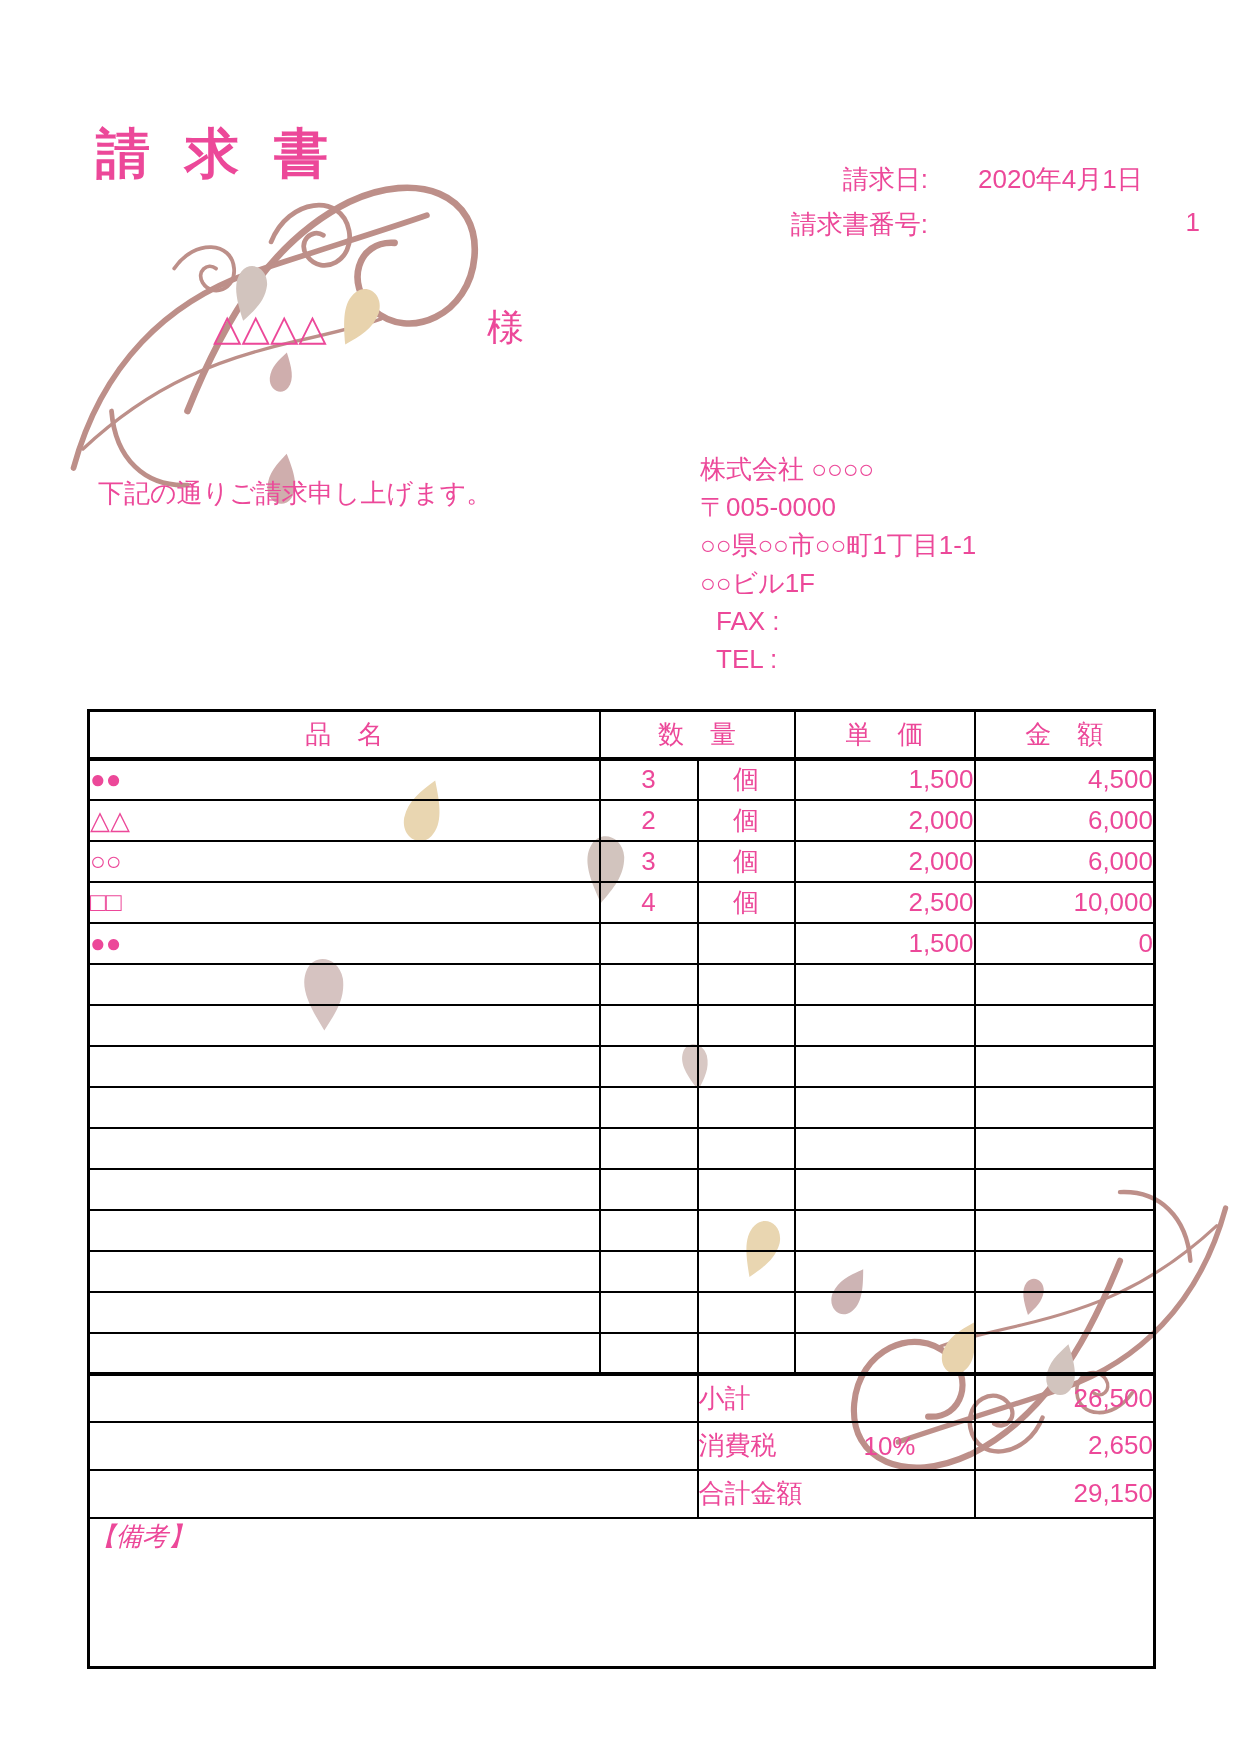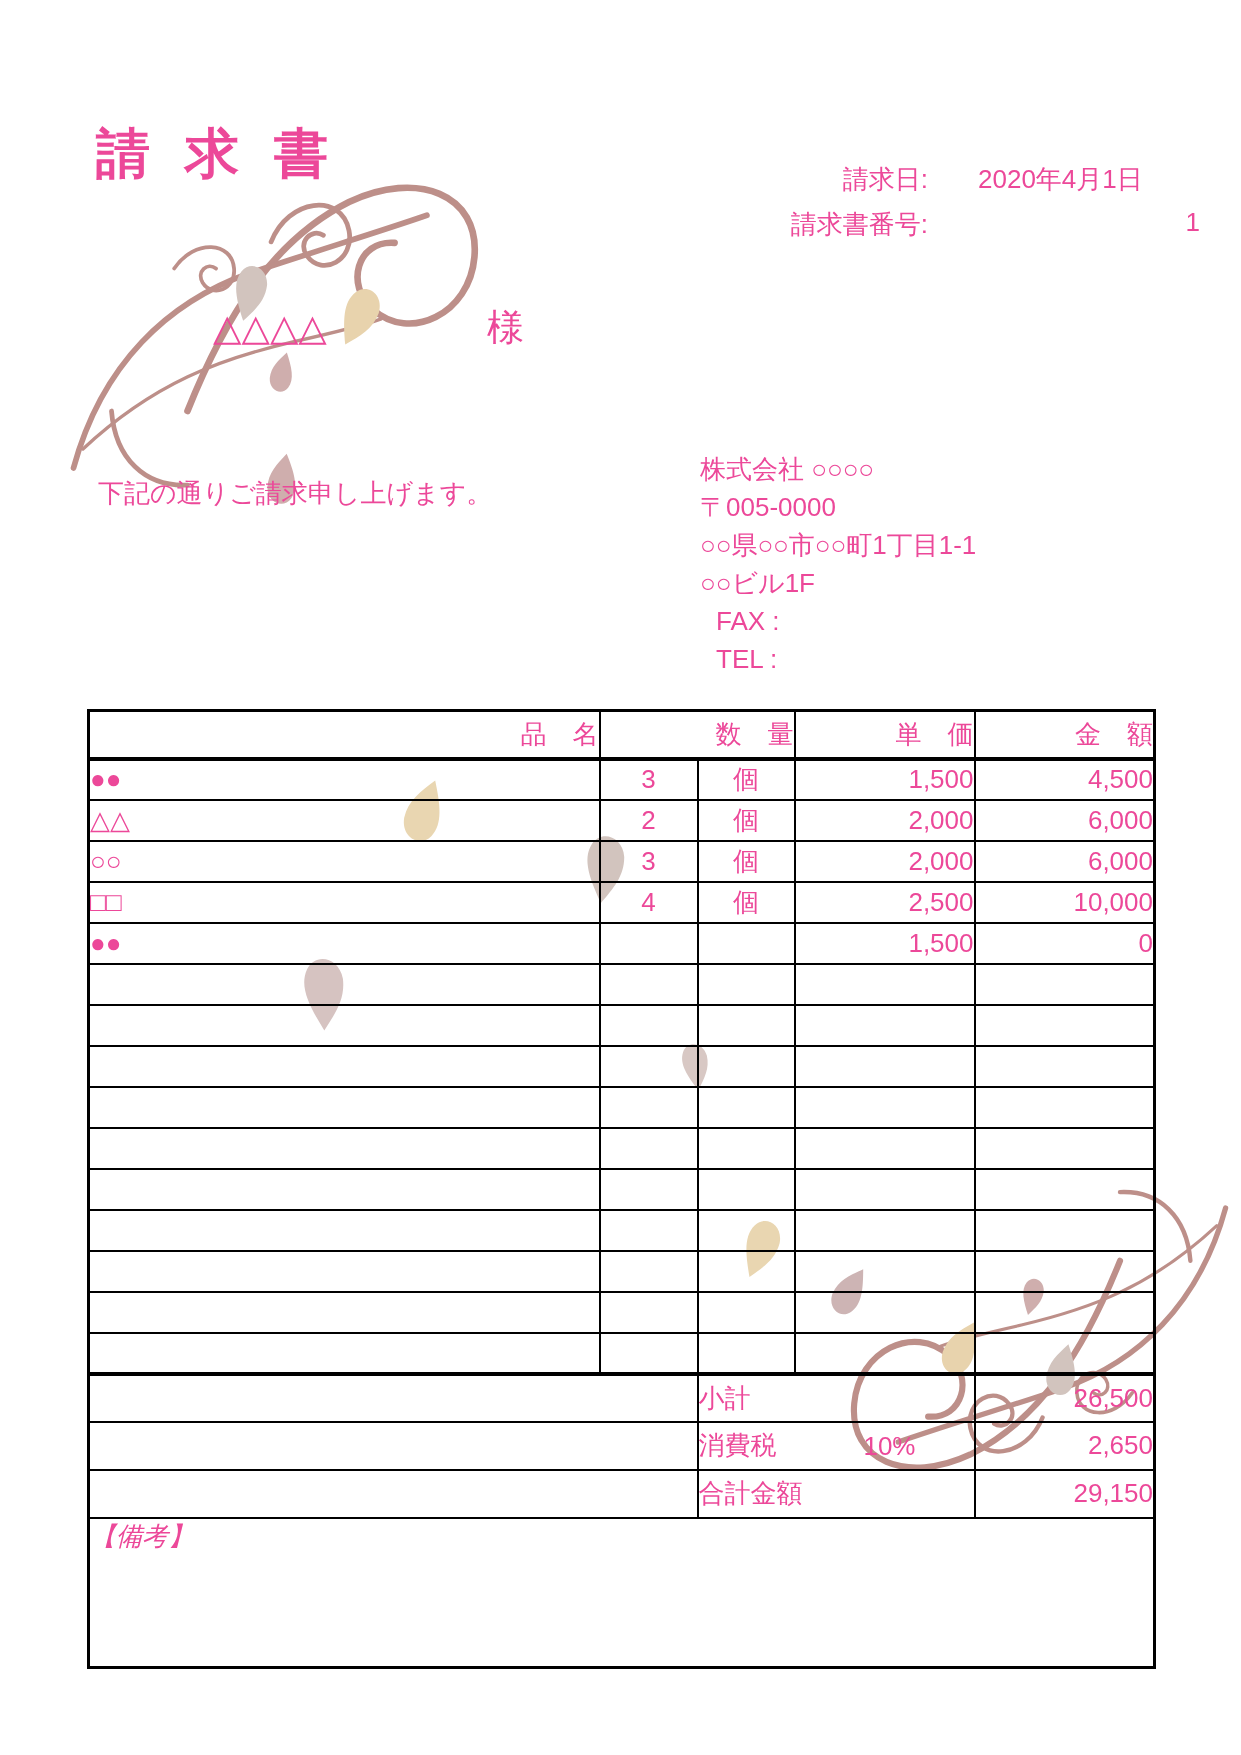--- a/index.html
+++ b/index.html
@@ -26,21 +26,21 @@
     justify-content:center;font-size:26px;box-sizing:border-box;}
   .bb-amount{flex:1;display:flex;align-items:center;justify-content:flex-end;
     padding-right:12px;font-size:26px;box-sizing:border-box;}
   table.items{
     position:absolute;left:87px;top:709px;z-index:2;
     width:1066px;border-collapse:collapse;table-layout:fixed;background:transparent;
   }
   table.items td{border:2px solid #000;padding:0;font-size:26px;overflow:hidden;white-space:nowrap;}
   table.items{border:3px solid #000;}
   tr.head-row{height:48px;}
-  tr.head-row td{text-align:right;border-bottom:4px solid #000;}
+  tr.head-row td{text-align:center;border-bottom:4px solid #000;}
   tr.item-row{height:41px;}
   td.c-item{text-align:left;padding-left:13px;}
   td.c-qty,td.c-unit{text-align:center;}
   td.c-price,td.c-amount{text-align:right;padding-right:24px;}
   tr.total-row{height:48px;}
   tr.total-row.first td{border-top:4px solid #000;margin-left:28px;}
   td.t-label{text-align:left;padding-left:13px;position:relative;}
   .t-rate{position:absolute;right:58px;top:50%;transform:translateY(-50%);}
   tr.notes-row{height:150px;}
   td.notes-cell{border-top:3px solid #000;vertical-align:top;text-align:left;

